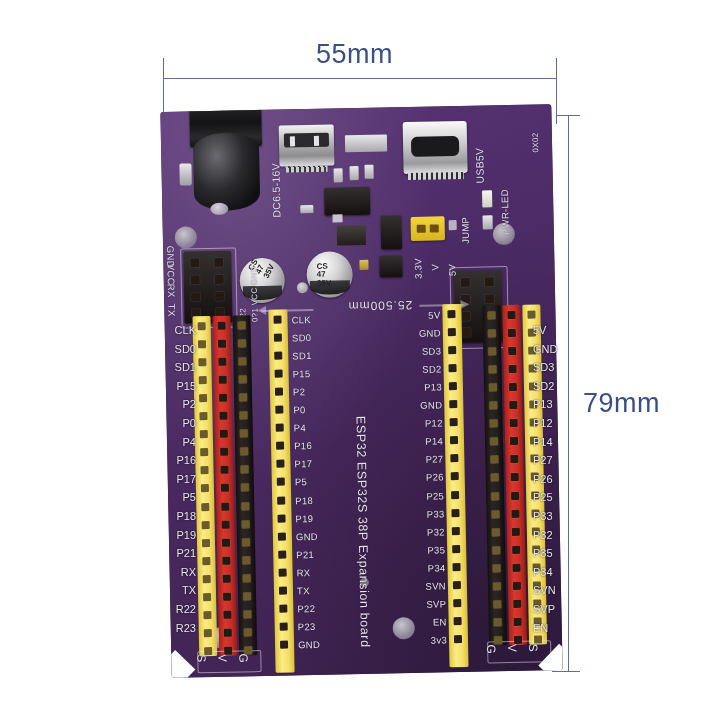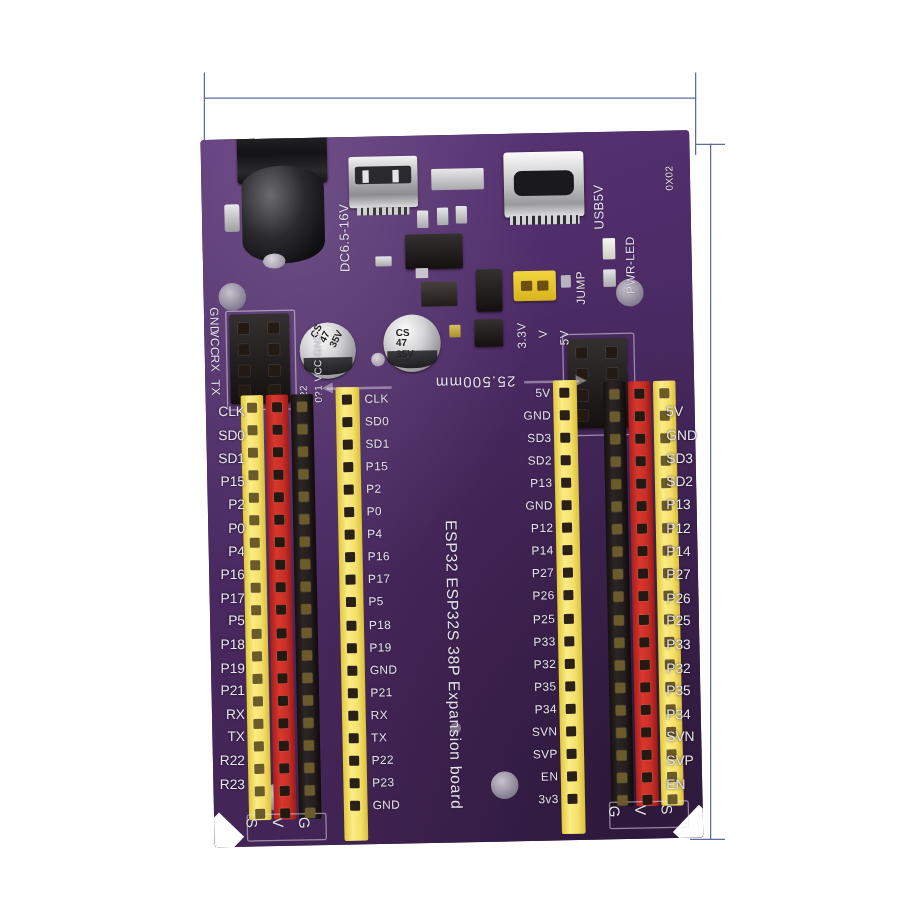--- a/index.html
+++ b/index.html
@@ -81,24 +81,26 @@
   .trace{position:absolute;background:rgba(232,226,239,.45);}
 </style>
 </head>
 <body>
 
 <div id="stage">
 
   <div class="dim-line v" style="left:163px;top:58px;height:72px;"></div>
   <div class="dim-line v" style="left:556px;top:58px;height:66px;"></div>
   <div class="dim-line h" style="left:163px;top:78px;width:394px;"></div>
+  <div class="dim-label" style="left:316px;top:39px;">55mm</div>
 
   <div class="dim-line h" style="left:556px;top:115px;width:24px;"></div>
   <div class="dim-line h" style="left:552px;top:671px;width:28px;"></div>
   <div class="dim-line v" style="left:568px;top:115px;height:557px;"></div>
+  <div class="dim-label" style="left:583px;top:388px;">79mm</div>
 
   <div id="pcb">
 
     <div class="pcbcut" style="left:-10px;bottom:-6px;width:28px;height:28px;transform:rotate(45deg);"></div>
     <div class="pcbcut" style="right:-12px;bottom:-10px;width:30px;height:30px;transform:rotate(45deg);"></div>
 
     <div class="comp dcjack" style="left:29px;top:-12px;width:72px;height:48px;"></div>
     <div class="comp dcbarrel" style="left:32px;top:22px;width:66px;height:78px;"></div>
     <div class="comp" style="left:18px;top:52px;width:12px;height:22px;background:linear-gradient(180deg,#e9e9ea,#9f9fa2);border-radius:2px;"></div>
     <div class="comp" style="left:48px;top:92px;width:18px;height:12px;background:radial-gradient(circle at 40% 35%,#d8d4dc,#8d8598);border-radius:50%;"></div>

